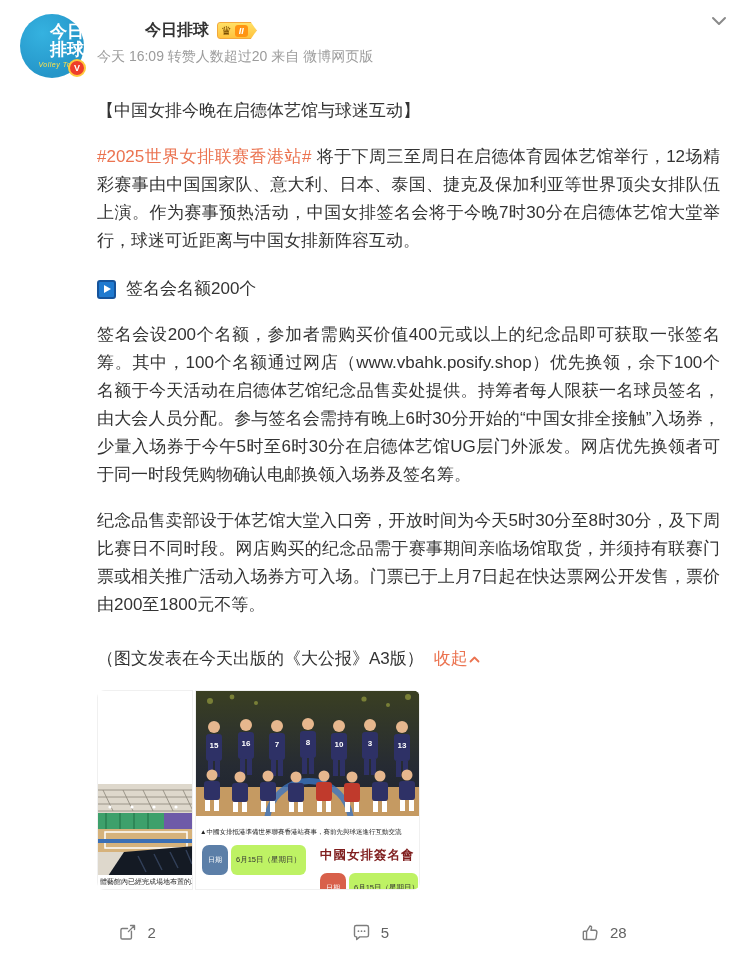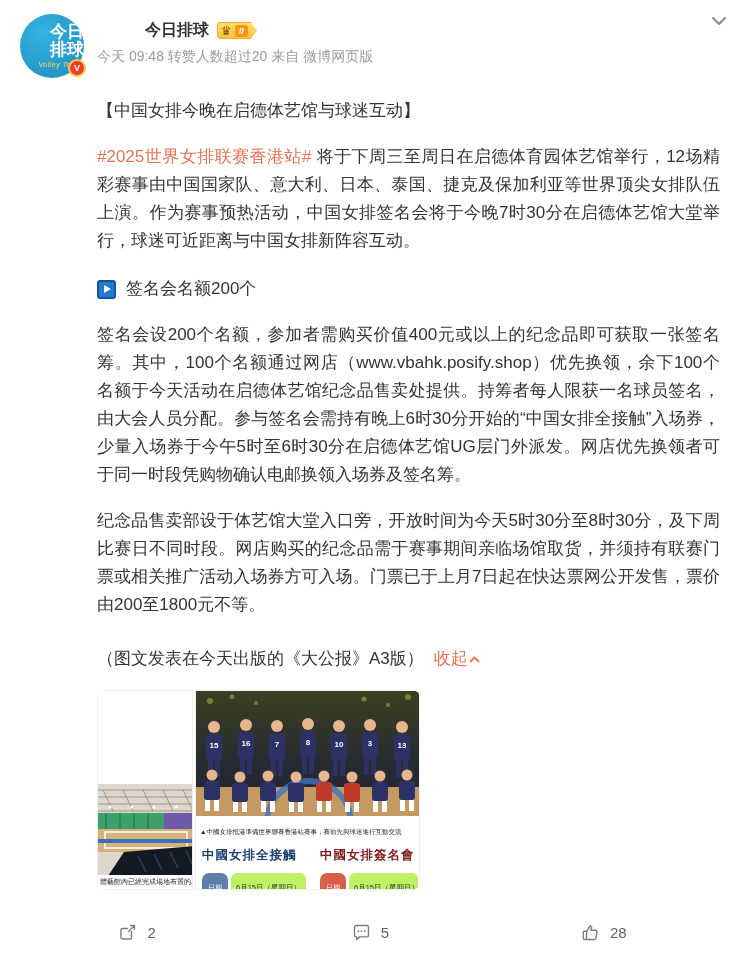--- a/index.html
+++ b/index.html
@@ -89,21 +89,21 @@
       <span class="v-badge">V</span>
     </div>
     <div class="hd-info">
       <div class="name-row">
         <span class="username">今日排球</span>
         <span class="vip-badge">
           <span class="crown">♛</span>
           <span class="lvl">II</span>
         </span>
       </div>
-      <div class="meta">今天 09:48 转赞人数超过20  来自 微博网页版</div>
+      <div class="meta">今天 16:09 转赞人数超过20  来自 微博网页版</div>
     </div>
   </div>
 
   <div class="content">
     <div class="post-title">【中国女排今晚在启德体艺馆与球迷互动】</div>
 
     <p class="para"><span class="link">#2025世界女排联赛香港站#</span> <span>将于下周三至周日在启德体育园体艺馆举行，12场精彩赛事由中国国家队、意大利、日本、泰国、捷克及保加利亚等世界顶尖女排队伍上演。作为赛事预热活动，中国女排签名会将于今晚7时30分在启德体艺馆大堂举行，球迷可近距离与中国女排新阵容互动。</span></p>
 
     <div class="section-row">
       <span class="play-icon">
@@ -274,21 +274,20 @@
               <rect x="177" y="110" width="5" height="11"></rect>
                 <rect x="186" y="110" width="5" height="11"></rect>
               <rect x="204" y="109" width="5" height="11"></rect>
                 <rect x="213" y="109" width="5" height="11"></rect>
             </g>
           </g>
         </svg>
         <div class="news-cap">▲中國女排抵港準備世界聯賽香港站賽事，賽前先與球迷進行互動交流</div>
         <div class="events">
           <div class="event-col first">
-            <div class="event-title">中國女排全接觸</div>
             <div class="event-row">
               <span class="pill">日期</span>
               <span class="event-val">6月15日（星期日）</span>
             </div>
 
           </div>
           <div class="event-col cut">
             <div class="event-title">中國女排簽名會</div>
             <div class="event-row">
               <span class="pill">日期</span>

